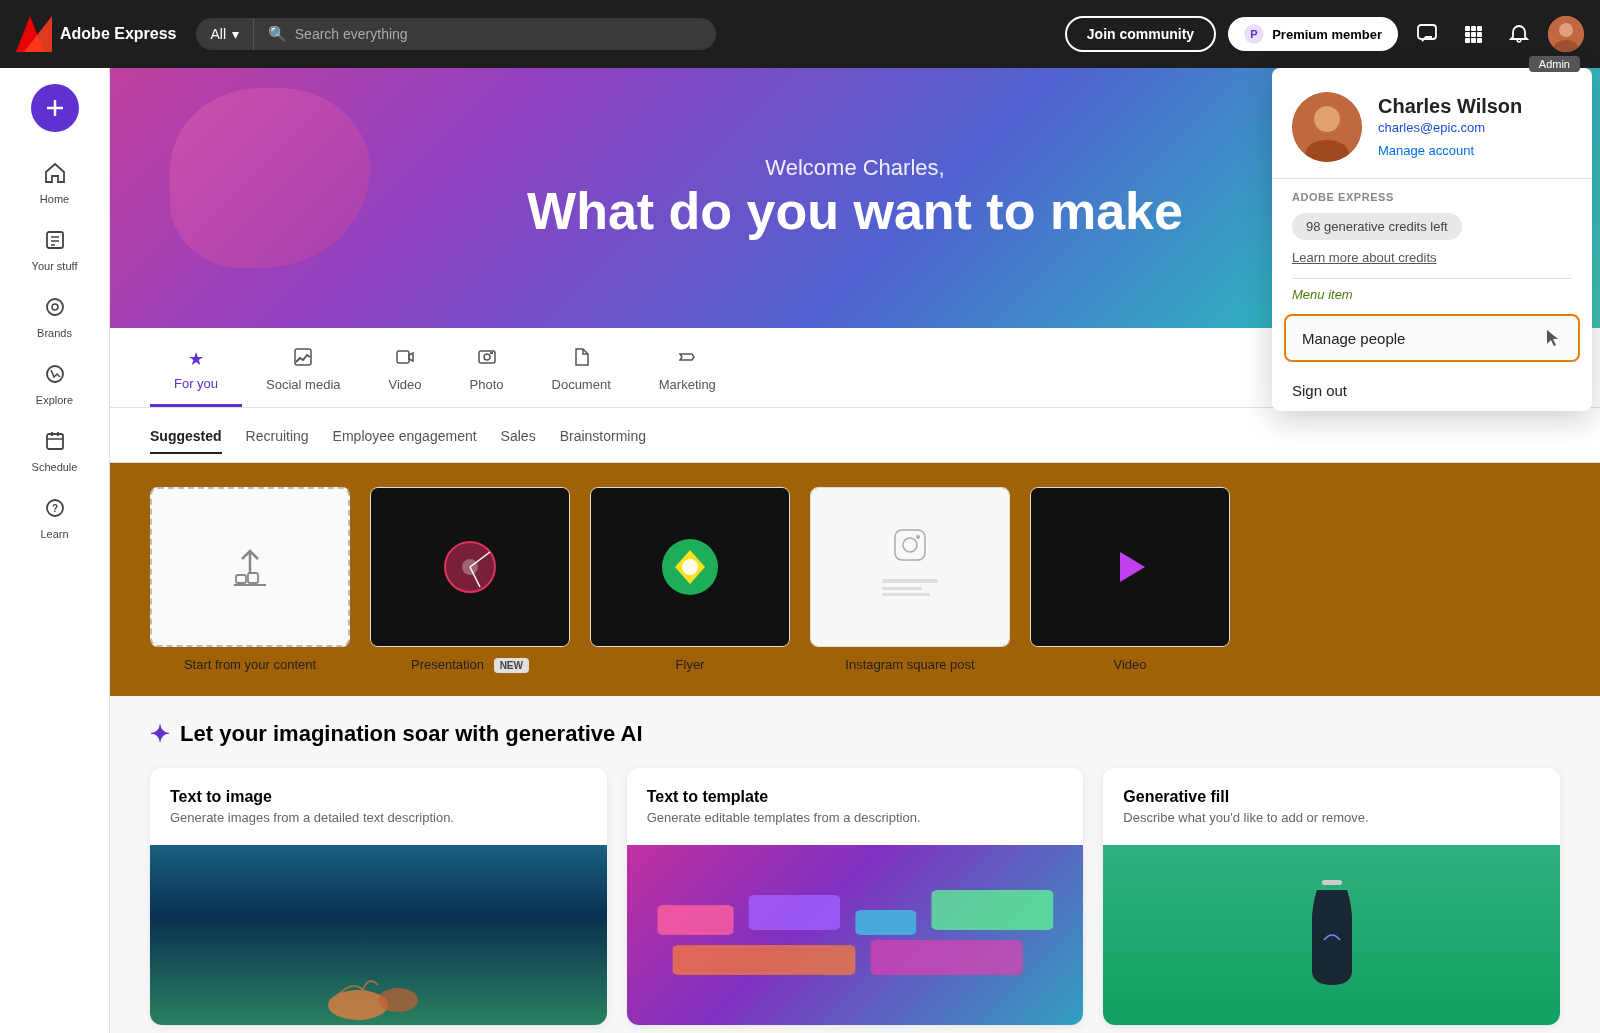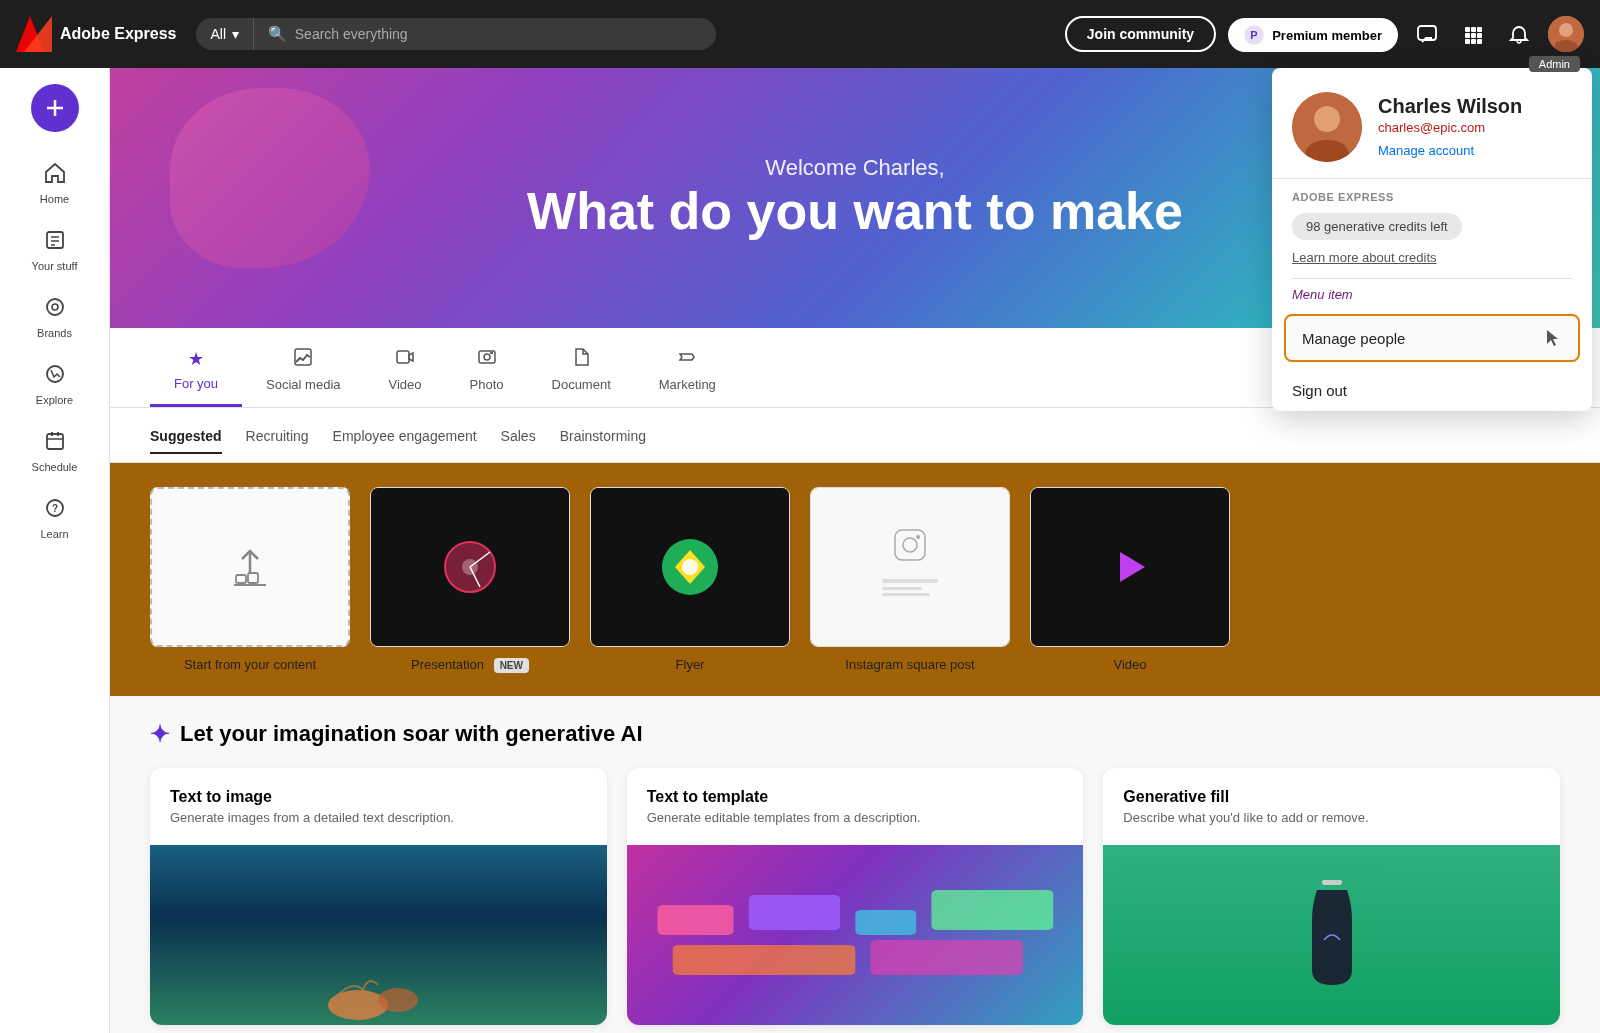--- a/index.html
+++ b/index.html
@@ -11,21 +11,21 @@
       padding: 0 16px; gap: 12px; position: relative; z-index: 100;
     }
     .logo-area { display: flex; align-items: center; gap: 8px; margin-right: 8px; }
     .logo-svg { width: 36px; height: 36px; }
     .app-name { color: #fff; font-size: 16px; font-weight: 600; white-space: nowrap; }
     .search-container { display: flex; align-items: center; background: #3a3a3a; border-radius: 24px; overflow: hidden; flex: 1; max-width: 520px; }
     .search-dropdown { display: flex; align-items: center; gap: 6px; padding: 8px 14px; color: #fff; font-size: 14px; border-right: 1px solid #555; cursor: pointer; white-space: nowrap; }
     .search-input-wrap { display: flex; align-items: center; gap: 8px; flex: 1; padding: 0 14px; }
     .search-input-wrap input { background: transparent; border: none; outline: none; color: #c4b5fd; font-size: 14px; flex: 1; }
     .search-input-wrap input::placeholder { color: #aaa; }
-    .header-actions { display: flex; align-items: flex-end; gap: 12px; margin-left: auto; }
+    .header-actions { display: flex; align-items: center; gap: 12px; margin-left: auto; }
     .join-community-btn { background: transparent; border: 2px solid #fff; color: #fff; padding: 8px 20px; border-radius: 20px; font-size: 14px; font-weight: 600; cursor: pointer; white-space: nowrap; }
     .premium-btn { display: flex; align-items: center; gap: 8px; background: #fff; border-radius: 20px; padding: 7px 16px; cursor: pointer; font-size: 13px; font-weight: 600; }
     .header-icon-btn { color: #fff; background: transparent; border: none; cursor: pointer; padding: 6px; border-radius: 50%; display: flex; align-items: center; justify-content: center; }
     .avatar { width: 36px; height: 36px; border-radius: 50%; background: linear-gradient(135deg, #e08060, #c06040); cursor: pointer; overflow: hidden; display: flex; align-items: center; justify-content: center; }
 
     
     .main-layout { display: flex; height: calc(1033px - 68px); }
 
     
     .sidebar { width: 110px; background: #fff; display: flex; flex-direction: column; align-items: center; padding: 16px 0; gap: 4px; border-right: 1px solid #e0e0e0; }
@@ -75,28 +75,28 @@
     .ai-img-ocean { background: linear-gradient(180deg, #1a6080 0%, #0a3050 50%, #2a8060 100%); height: 100%; display: flex; align-items: flex-end; justify-content: center; }
     .ai-img-bottle { background: linear-gradient(180deg, #40b090 0%, #20a070 100%); height: 100%; display: flex; align-items: center; justify-content: center; }
     .ai-img-keyboard { background: linear-gradient(135deg, #c030a0, #8030c0, #30a0c0); height: 100%; }
 
     
     .profile-dropdown { position: absolute; top: 68px; right: 8px; width: 320px; background: #fff; border-radius: 8px; box-shadow: 0 8px 32px rgba(0,0,0,0.2); z-index: 200; }
     .admin-badge { position: absolute; top: -12px; right: 12px; background: #555; color: #fff; font-size: 11px; padding: 2px 10px; border-radius: 4px; }
     .profile-header { display: flex; align-items: center; gap: 16px; padding: 24px 20px 16px; border-bottom: 1px solid #e0e0e0; }
     .profile-avatar { width: 70px; height: 70px; border-radius: 50%; background: linear-gradient(135deg, #e09070, #c06040); flex-shrink: 0; overflow: hidden; }
     .profile-name { font-size: 20px; font-weight: 700; color: #222; }
-    .profile-email { font-size: 13px; color: #b91c1c; margin: 2px 0 6px; }
+    .profile-email { font-size: 13px; color: #1d4ed8; margin: 2px 0 6px; }
     .profile-manage-link { font-size: 13px; color: #0070f0; cursor: pointer; text-decoration: none; }
     .profile-section { padding: 12px 20px; }
     .profile-section-label { font-size: 11px; font-weight: 700; color: #888; letter-spacing: 0.05em; margin-bottom: 10px; text-transform: uppercase; }
     .credits-badge { background: #e8e8e8; color: #444; font-size: 13px; padding: 6px 14px; border-radius: 16px; display: inline-block; margin-bottom: 8px; font-weight: 400; }
     .credits-link { font-size: 13px; color: #555; cursor: pointer; }
     .profile-divider { height: 1px; background: #e0e0e0; margin: 0 20px; }
-    .menu-item-label { font-size: 13px; color: #701a75; padding: 8px 20px 4px; font-style: italic; }
+    .menu-item-label { font-size: 13px; color: #4d7c0f; padding: 8px 20px 4px; font-style: italic; }
     .manage-people-item { margin: 8px 12px; padding: 12px 16px; border: 2px solid #e08000; border-radius: 8px; cursor: pointer; background: #fafafa; display: flex; align-items: center; justify-content: space-between; }
     .manage-people-text { font-size: 15px; font-weight: 500; color: #222; }
     .sign-out-item { padding: 12px 20px; cursor: pointer; font-size: 15px; color: #222; }
 
     
     .thumb-upload { display: flex; flex-direction: column; align-items: center; gap: 8px; color: #888; }
     .thumb-presentation { background: #111; width: 100%; height: 100%; display: flex; align-items: center; justify-content: center; }
     .thumb-flyer { background: #111; width: 100%; height: 100%; display: flex; align-items: center; justify-content: center; }
     .thumb-instagram { background: #f0f0f0; width: 100%; height: 100%; display: flex; flex-direction: column; align-items: center; justify-content: center; gap: 8px; }
     .thumb-video { background: #111; width: 100%; height: 100%; display: flex; align-items: center; justify-content: center; }

